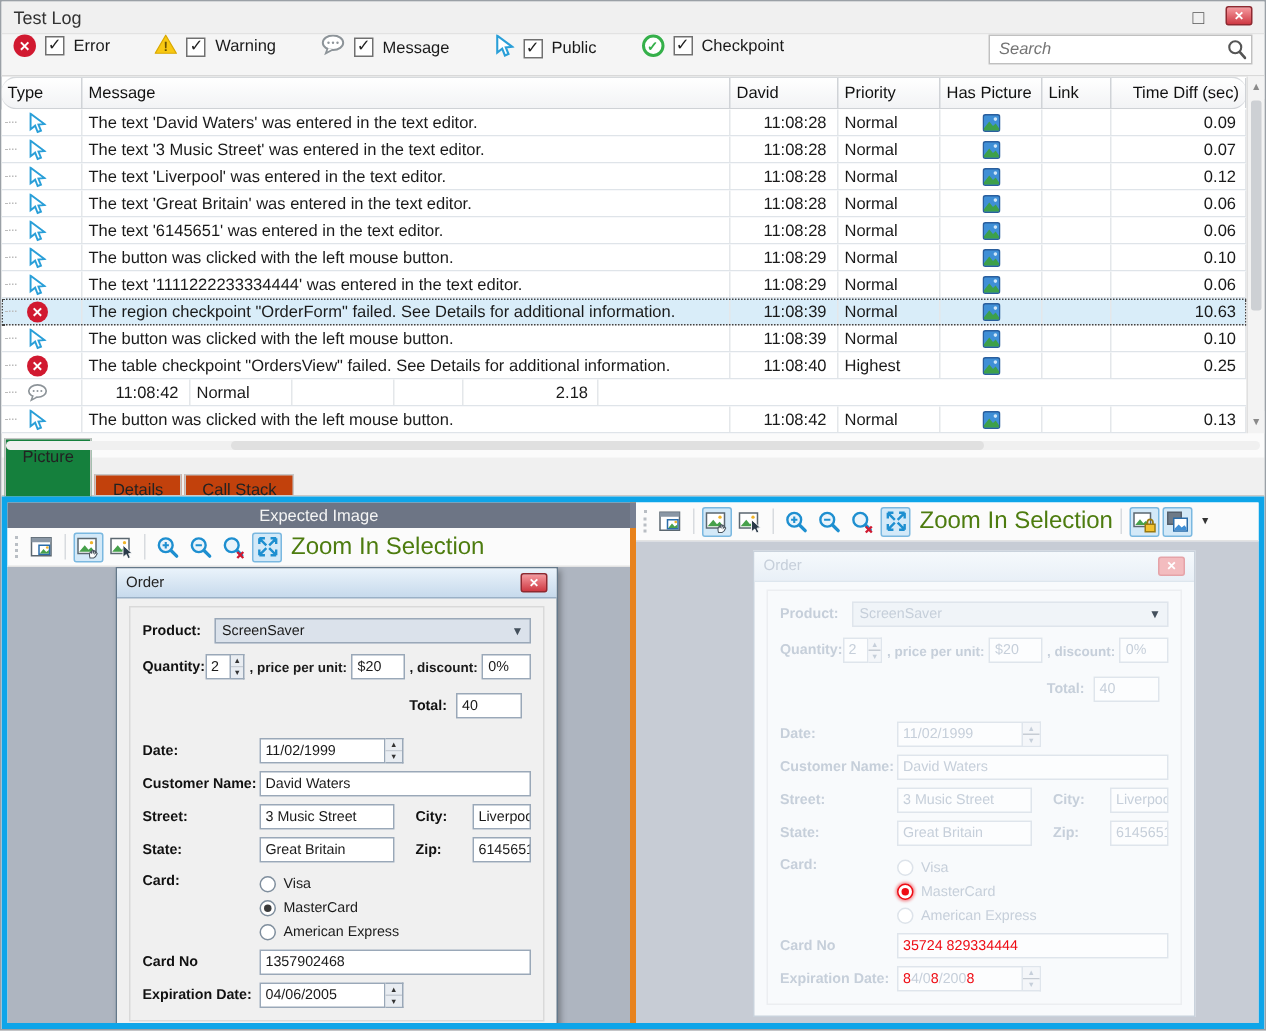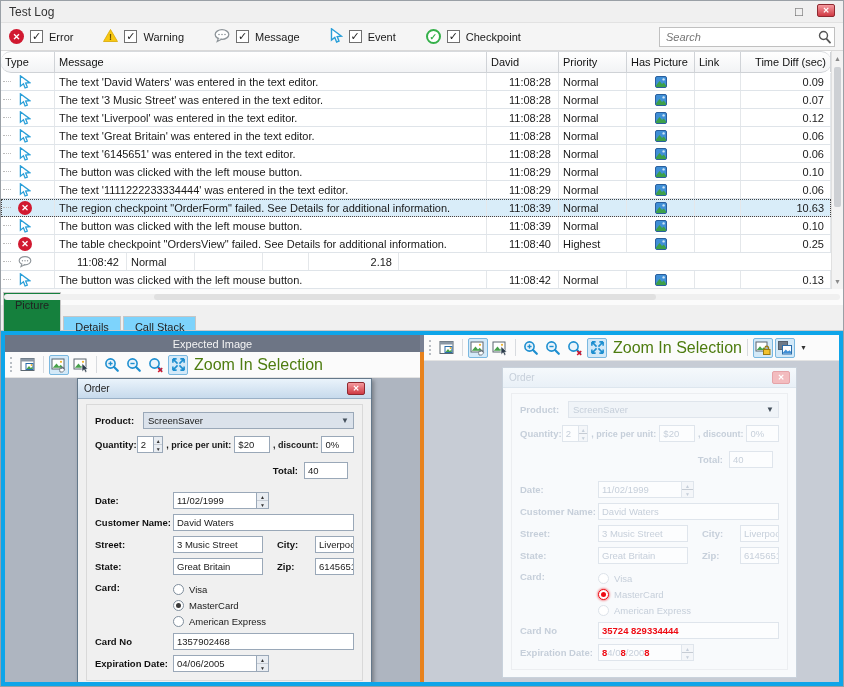--- a/index.html
+++ b/index.html
@@ -12,21 +12,21 @@
               border-bottom:1px solid #e2e2e2; flex:0 0 auto;}
   .titlebar .t { font-size:12px; color:#333; }
   .wctrl { margin-left:auto; display:flex; gap:10px; }
   .wbtn { width:16px; height:16px; display:flex; align-items:center; justify-content:center;
           color:#555; font-size:11px; cursor:default;}
   .wbtn.max::before{ content:"□"; font-size:13px;}
   .wbtn.close::before{ content:"✕";}
 
   
   .ftoolbar { height:28px; background:#f5f5f5; border-bottom:1px solid #d9d9d9; display:flex;
-              align-items:center; padding:0 8px; flex:0 0 auto;}
+              align-items:flex-start; padding:0 8px; flex:0 0 auto;}
   .fitem { display:flex; align-items:center; gap:6px; margin-right:30px; }
   .cb { width:13px; height:13px; background:#fff; border:1px solid #707070; display:inline-flex;
         align-items:center; justify-content:center; font-size:11px; color:#222;}
   .cb.on::before{ content:"✓"; line-height:11px;}
   .badge-err { width:15px; height:15px; border-radius:50%; background:#d11930; color:#fff;
                display:inline-flex; align-items:center; justify-content:center; font-size:9px; font-weight:bold;}
   .badge-err::before{content:"✕";}
   .badge-chk { width:15px; height:15px; border-radius:50%; background:#fff; border:2px solid #35b04a; color:#35b04a;
                display:inline-flex; align-items:center; justify-content:center; font-size:9px; font-weight:bold;}
   .badge-chk::before{content:"✓";}
@@ -63,21 +63,21 @@
   .strack { flex:1; padding:1px 2px;}
   .sthumb { width:100%; height:68%; background:#cdd0d4; border-radius:2px;}
 
   .hstrip { height:16px; background:#fbfbfb; display:flex; align-items:center; padding:0 3px; flex:0 0 auto;}
   .htrack { height:6px; flex:1; background:#f0f0f0; border-radius:3px; position:relative;}
   .hthumb { position:absolute; left:18%; width:60%; top:0; height:6px; background:#e0e0e0; border-radius:3px;}
 
   
   .tabbar { height:26px; background:#f0f0f0; display:flex; align-items:flex-end; padding-left:2px;
             border-bottom:1px solid #c9c9c9; flex:0 0 auto;}
-  .tab { padding:4px 11px 5px; border:1px solid #c6c6c6; border-bottom:none; background:#7dd3fc;
+  .tab { padding:4px 11px 5px; border:1px solid #c6c6c6; border-bottom:none; background:#c2410c;
          margin-right:2px; font-size:11px; color:#222; height:14px;}
   .tab.active { background:#15803d; height:39px; margin-bottom:-1px; padding-top:6px;}
 
   
   .ppanel { flex:1; border:4px solid #0ea5e9; display:flex; min-height:0;}
   .pcol { flex:1; display:flex; flex-direction:column; min-width:0;}
   .pdivider { width:4px; background:#e8821c; display:flex; flex-direction:column;}
   .pdivider .cap{ height:17px; background:#788093;}
   .phead { height:17px; background:#6d7585; color:#f4f4f4; display:flex; align-items:center;
            justify-content:center; font-size:11px;}
@@ -133,21 +133,21 @@
   .faded { border-color:#c9d2dc; box-shadow:none; background:#f8fafc;}
   .faded .dlg-title { background:linear-gradient(#f5f9fc,#e9f0f7); border-color:#dde6ee;}
   .faded .close { background:#f3bcbf; border-color:#e5a3a8;}
   .faded .group { border-color:#eceef1;}
   .faded .field { border-color:#dfe5ec; background:#fcfdfe;}
   .faded .combo { border-color:#dfe5ec; background:#f0f4f8;}
   .faded .spin { border-color:#dfe5ec;}
   .faded .spin i { background:#f4f6f9;}
   .faded .radio { border-color:#dde3ea;}
   .faded .radio.sel::after { background:#c9d2dc;}
-  .faded .diff-red { color:#ee0c14 !important; font-weight:bold;}
+  .faded .diff-red { color:#ee0c14 !important; font-weight:normal;}
   .faded .diff-red-radio { border-color:#ee0c14; box-shadow:0 0 2px 1px rgba(238,12,20,.45);}
   .faded .diff-red-radio.sel::after { background:#ee0c14;}
 </style>
 </head>
 <body>
 
 <div class="app">
 
   <div class="titlebar">
     <span class="t">Test Log</span>
@@ -180,21 +180,21 @@
             <circle cx="11" cy="5.5" r="0.8" fill="#8d9499"></circle>
           </svg></span>
       <span class="cb on"></span>
       <span>Message</span>
     </span>
     <span class="fitem">
       <span><svg width="13" height="15" viewBox="0 0 13 15">
             <path d="M1.5 0.8 L1.5 12 L4.8 9.4 L6.6 14 L9 13 L7.2 8.6 L11.5 8.2 Z" fill="#fff" stroke="#2a9fd8" stroke-width="1.4"></path>
           </svg></span>
       <span class="cb on"></span>
-      <span>Event</span>
+      <span>Public</span>
     </span>
     <span class="fitem">
       <span class="badge-chk"></span>
       <span class="cb on"></span>
       <span>Checkpoint</span>
     </span>
     <span class="searchbox">
       <input placeholder="Search" style="">
       <svg width="13" height="14" viewBox="0 0 13 14">
           <circle cx="5.5" cy="5.5" r="4" fill="none" stroke="#555" stroke-width="1.4"></circle>

